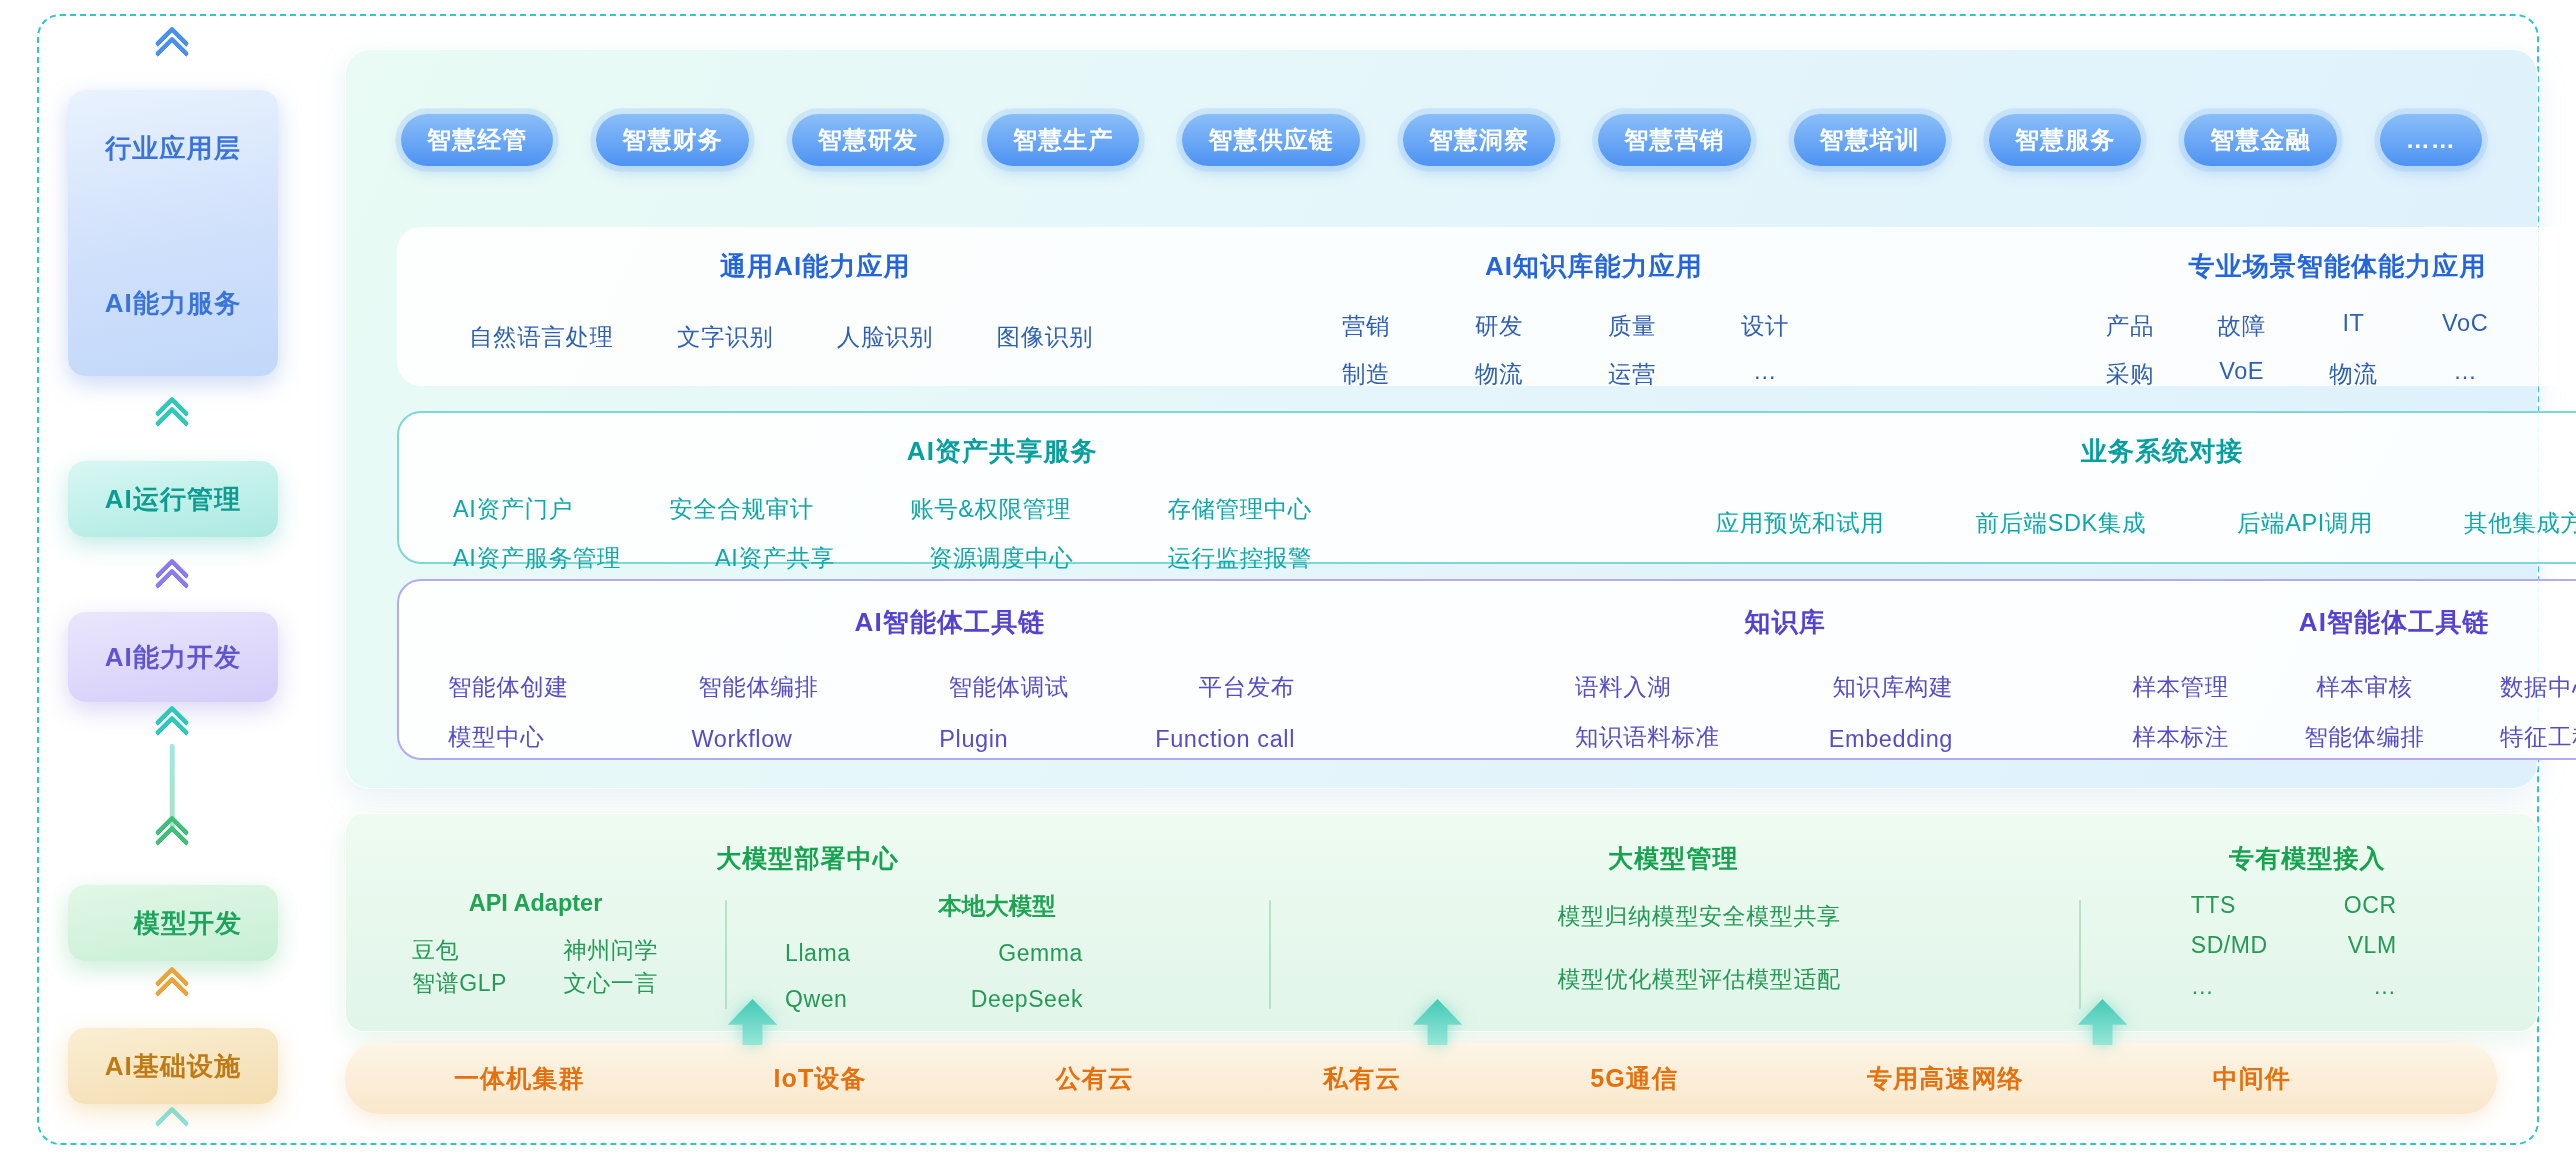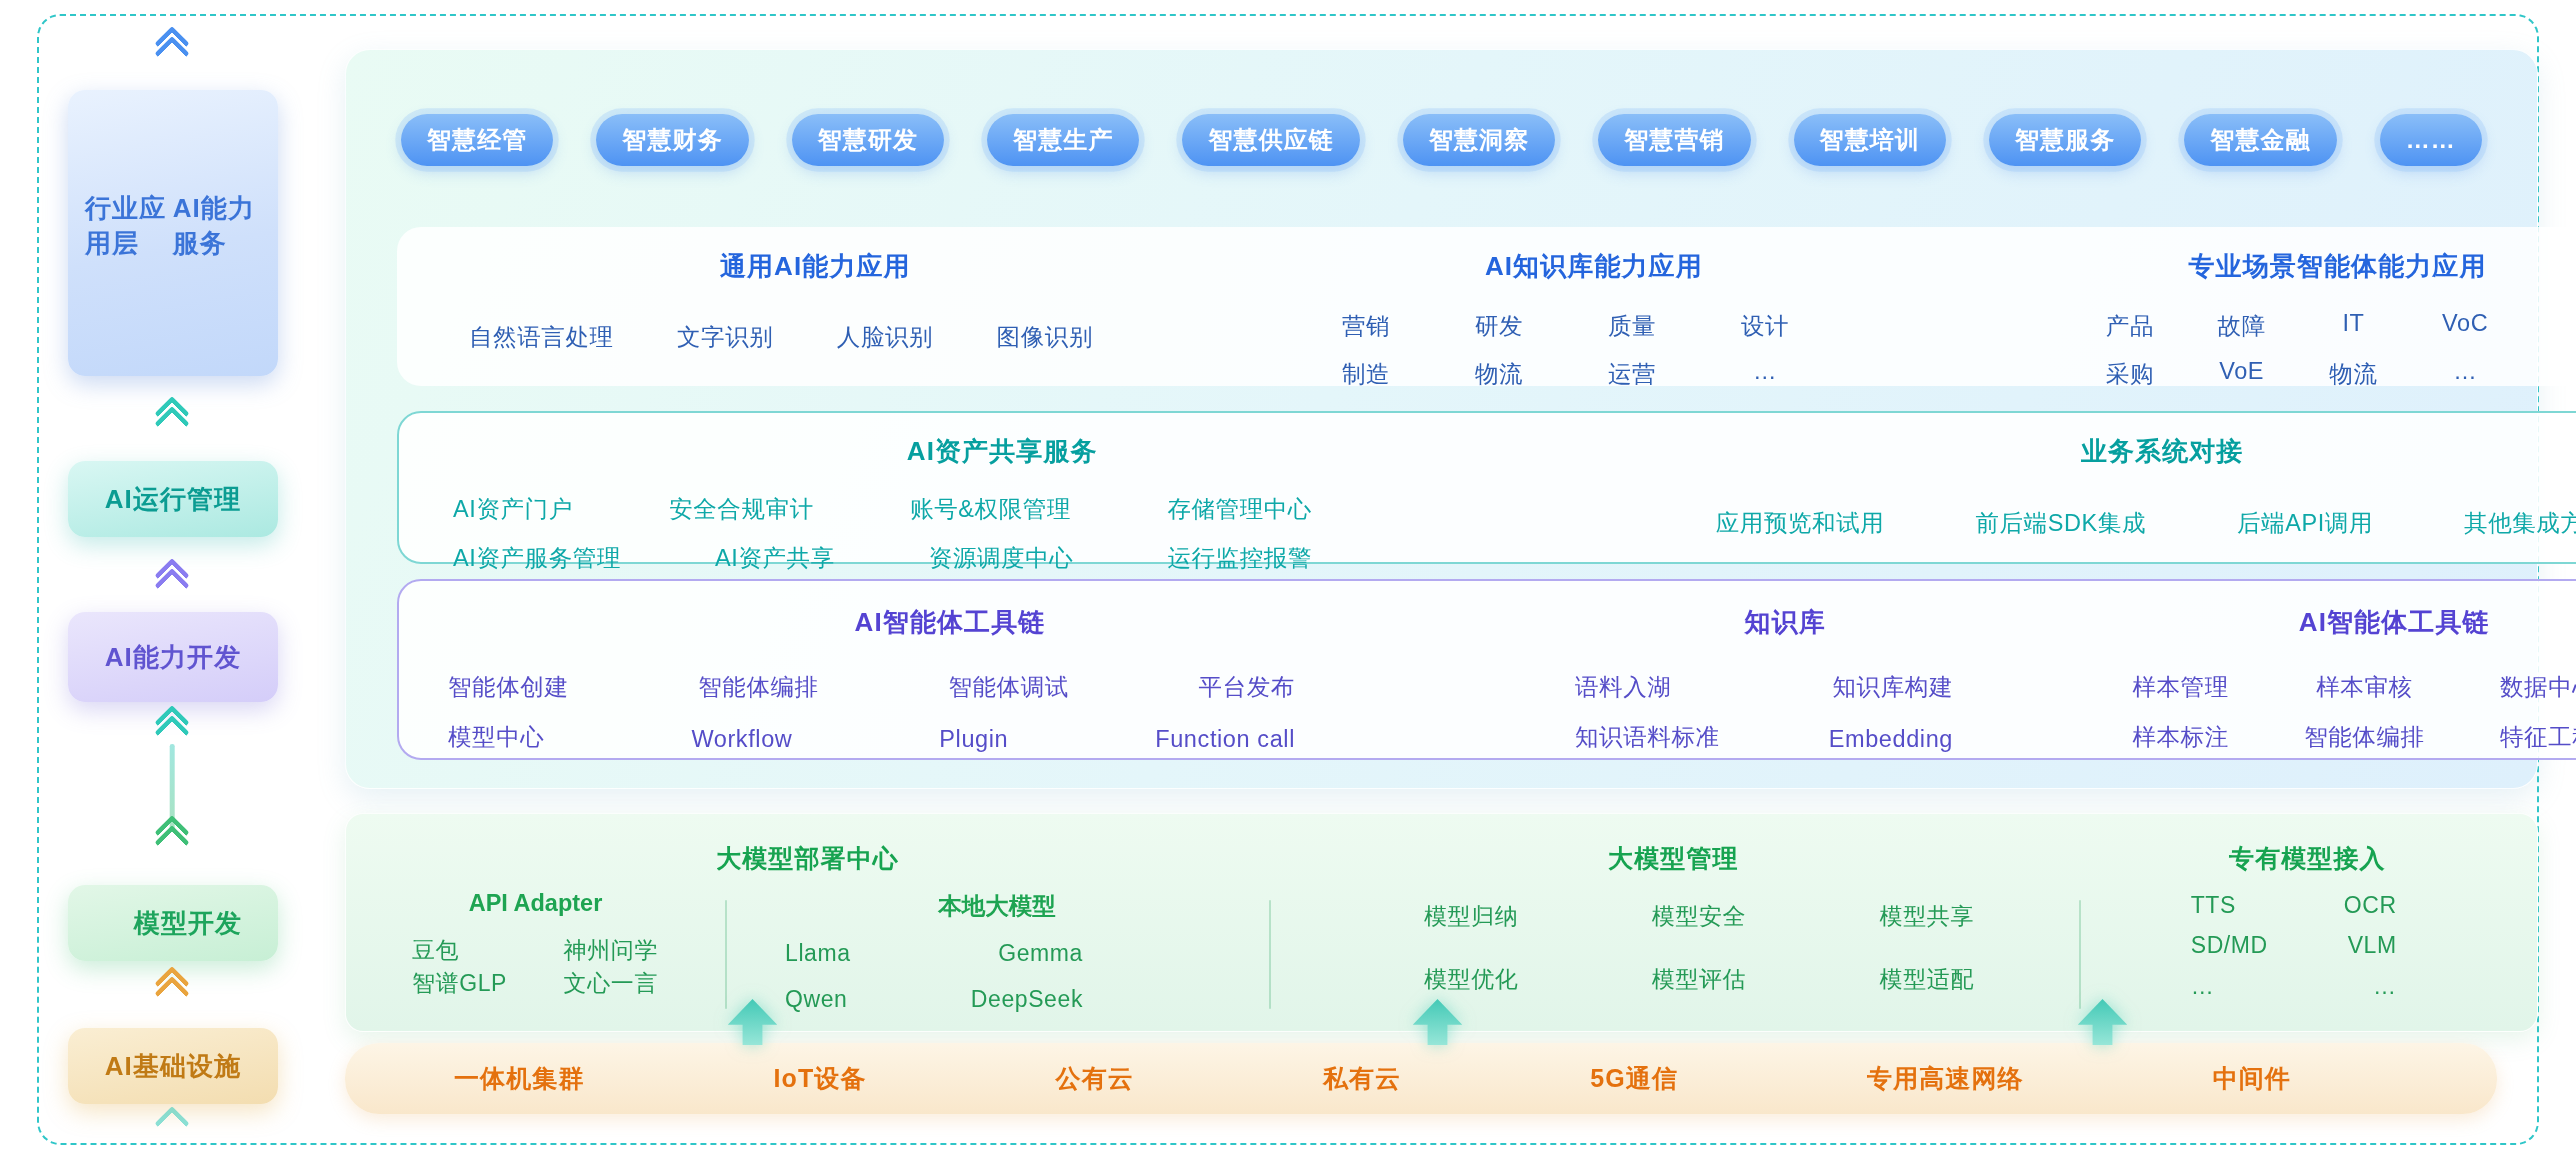--- a/index.html
+++ b/index.html
@@ -18,21 +18,21 @@
     pointer-events: none;
   }
 
   
   .rail { position: absolute; left: 0; top: 0; width: 343px; height: 100%; }
   .layer {
     position: absolute; left: 68px; width: 210px;
     border-radius: 17px; display: flex; align-items: center; justify-content: center;
     font-size: 26px; font-weight: 600; letter-spacing: 1.1px;
   }
-  .layer.stack { flex-direction: row; justify-content: space-between; padding: 41px 17px 55px; }
+  .layer.stack { flex-direction: column; justify-content: space-between; padding: 41px 17px 55px; }
   .blue-box   { background: linear-gradient(170deg,#e9f2fe 0%,#cfe0fb 55%,#c2d8fa 100%); color:#3b74d8; box-shadow: 0 8px 23px rgba(110,150,220,.35); }
   .teal-box   { background: linear-gradient(170deg,#d9f7f3,#abe9e1); color:#0b9c92; box-shadow: 0 8px 23px rgba(60,190,180,.30); }
   .purple-box { background: linear-gradient(170deg,#eae6fc,#d4cdf9); color:#6054d0; box-shadow: 0 8px 23px rgba(130,120,220,.30); }
   .green-box  { background: linear-gradient(170deg,#e2f7e7,#c7efd5); color:#1da45c; box-shadow: 0 8px 23px rgba(70,190,120,.28); padding-left: 30px; }
   .orange-box { background: linear-gradient(170deg,#faeed3,#f3ddb0); color:#c07a15; box-shadow: 0 8px 23px rgba(230,180,90,.35); }
 
   .chevs { position: absolute; left: 172px; transform: translateX(-50%); display: flex; flex-direction: column; align-items: center; }
   .chevs i { display: block; width: 25px; height: 25px; border-left: 5.2px solid currentColor; border-top: 5.2px solid currentColor; border-radius: 3.4px; transform: rotate(45deg); }
   .chevs i + i { margin-top: -15px; }
   .c-blue { color: #4a90f0; } .c-teal { color: #2fc9b9; } .c-purple { color: #8a7cf0; }
@@ -101,21 +101,21 @@
   .gb-deploy { width: 923px; } .gb-manage { width: 810px; } .gb-prop { width: 460px; }
   .g-title { text-align: center; color: #16a350; font-size: 25px; font-weight: 700; letter-spacing: 1.1px; }
   .g-sub-title { text-align: center; color: #1ea452; font-size: 23.5px; font-weight: 600; margin-top: 15px; }
   .green-items { color: #249a56; font-size: 23px; letter-spacing: 0.6px; }
   .sub-row { display: flex; }
   .sub-api { width: 379px; } .sub-local { width: 544px; }
   .r-api { display: flex; justify-content: space-between; width: 246px; margin: 18.3px 0 0 66px; }
   .r-api + .r-api { margin-top: 2px; }
   .r-local { display: flex; justify-content: space-between; width: 298px; margin: 18.3px 0 0 60px; }
   .r-local + .r-local { margin-top: 19.5px; }
-  .r-manage { display: flex; justify-content: space-between; width: 550px; margin: 26px 0 0 155px; font-family: Liberation Serif, serif; }
+  .r-manage { display: flex; justify-content: center; width: 550px; margin: 26px 0 0 155px; font-family: Liberation Serif, serif; }
   .r-manage + .r-manage { margin-top: 32px; }
   .r-prop { display: flex; justify-content: space-between; width: 206px; margin: 17px 0 0 113px; }
   .r-prop + .r-prop { margin-top: 13.7px; }
   .gdiv { position: absolute; width: 1.7px; top: 86px; height: 109px; background: rgba(34,160,90,.25); border-radius: 1.1px; }
 
   
   .big-arrow { position: absolute; width: 55px; height: 50px; z-index: 5; filter: drop-shadow(0 0 8px rgba(90,210,190,.55)); }
 
   
   .panel-orange {

